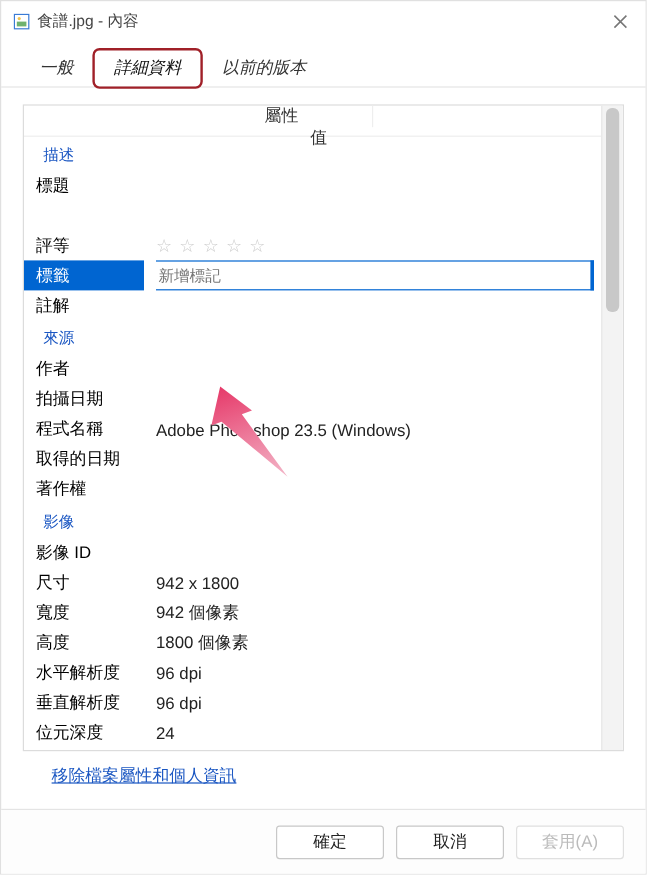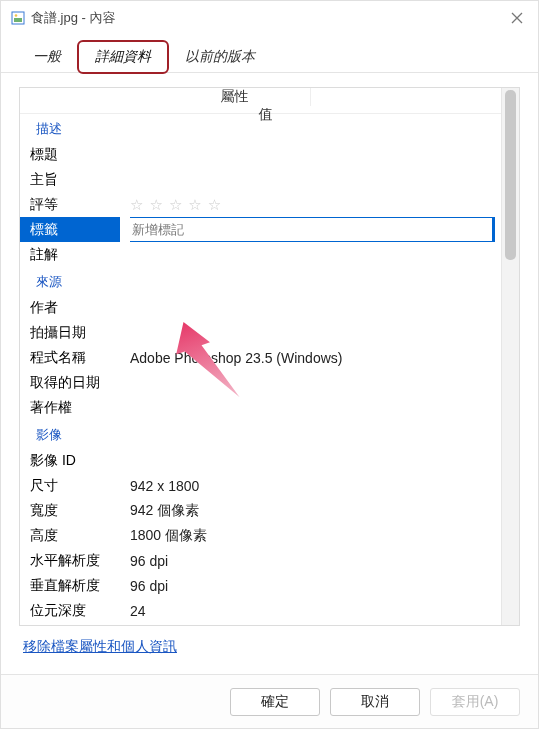--- a/index.html
+++ b/index.html
@@ -162,20 +162,21 @@
     color: #777;
     font-size: 13px;
   }
   .stars {
     color: #ccc;
     letter-spacing: 6px;
     font-size: 15px;
   }
   .link-row {
     padding: 12px 4px 8px 4px;
+    margin-left: 20px;
   }
   .link-row a {
     color: #1a56c2;
     text-decoration: underline;
     font-size: 14px;
     cursor: pointer;
   }
   .buttons {
     height: 54px;
     border-top: 1px solid #e4e4e4;
@@ -246,21 +247,20 @@
           <div class="col2">值</div>
         </div>
 
         <div class="section-label">描述</div>
 
         <div class="row">
           <div class="key">標題</div>
           <div class="val"></div>
         </div>
         <div class="row">
-          <div class="key">主旨</div>
           <div class="val"></div>
         </div>
         <div class="row">
           <div class="key">評等</div>
           <div class="val">
             <span class="stars">☆☆☆☆☆</span>
           </div>
         </div>
         <div class="row selected">
           <div class="key">標籤</div>

